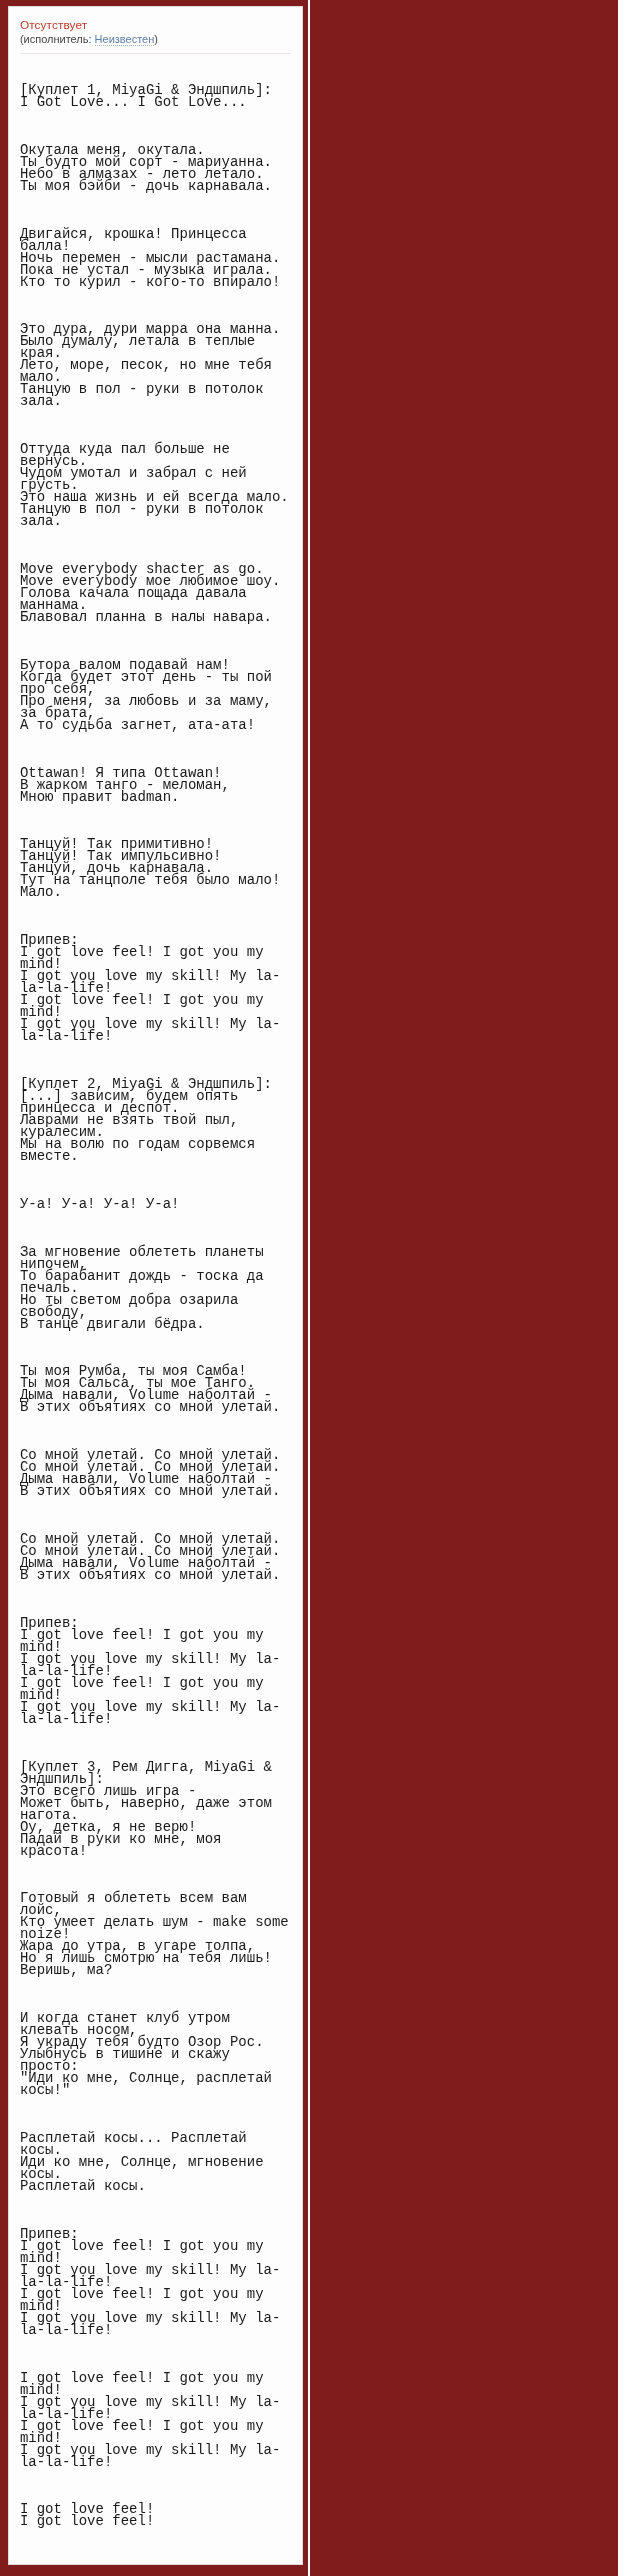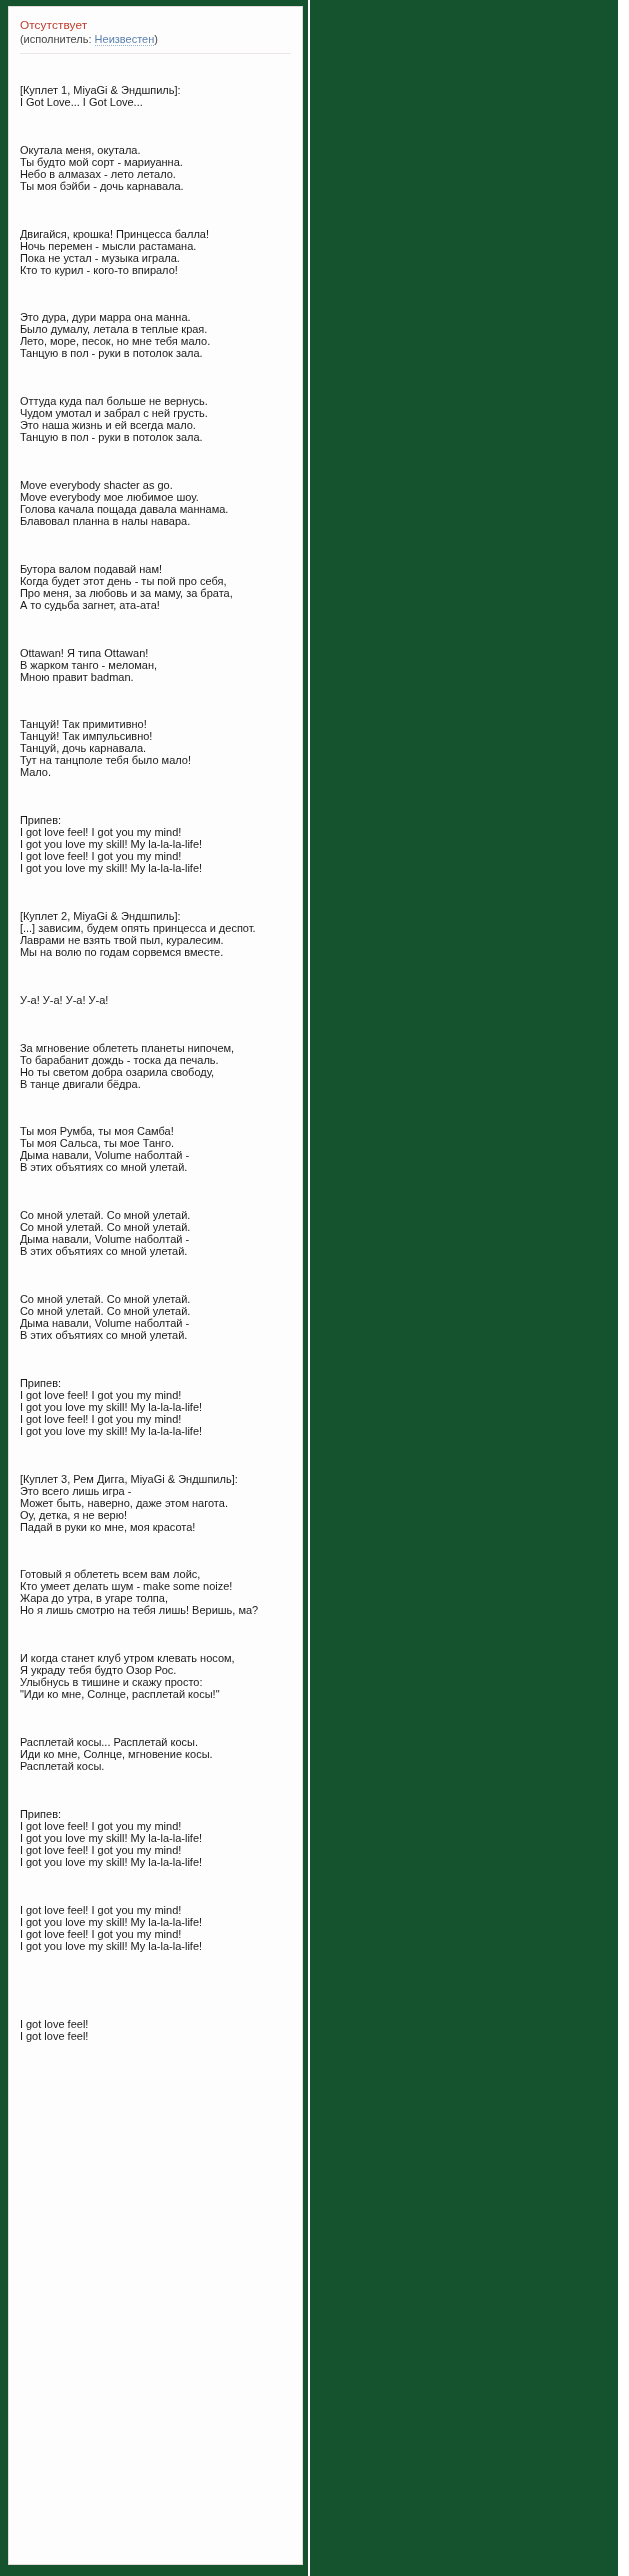--- a/index.html
+++ b/index.html
@@ -9,21 +9,21 @@
   }
   body {
     width: 629px;
     min-height: 2576px;
     font-family: "Liberation Sans", sans-serif;
   }
   .page {
     position: relative;
     width: 629px;
     min-height: 2576px;
-    background: #14532d;
+    background: #7f1d1d;
     box-sizing: border-box;
   }
   .card {
     position: absolute;
     left: 7.9px;
     top: 6.3px;
     width: 295px;
     min-height: 2559px;
     background: #fdfdfd;
     border: 0.8px solid #e2d9d9;
@@ -49,33 +49,33 @@
     border-bottom: 0.8px dotted #9bb2cc;
     cursor: pointer;
   }
   .divider {
     border: none;
     border-top: 0.8px solid #ece6e6;
     margin: 0 0 6.3px 0;
     height: 0;
   }
   .lyrics {
-    font-size: 11px;
+    font-size: 14px;
     line-height: 12px;
     color: #1a1a1a;
     white-space: pre-wrap;
     word-wrap: break-word;
+    font-family: Liberation Mono, monospace;
   }
   .stanza {
     margin: 0 0 11.8px 0;
     white-space: pre-wrap;
   }
   .stanza:last-child {
     margin-bottom: 0;
-    margin-top: 31px;
   }
   .scroll-col {
     position: absolute;
     right: 0;
     top: 0;
     width: 11px;
     height: 2576px;
     background: #ffffff;
   }
   .side-strip {

